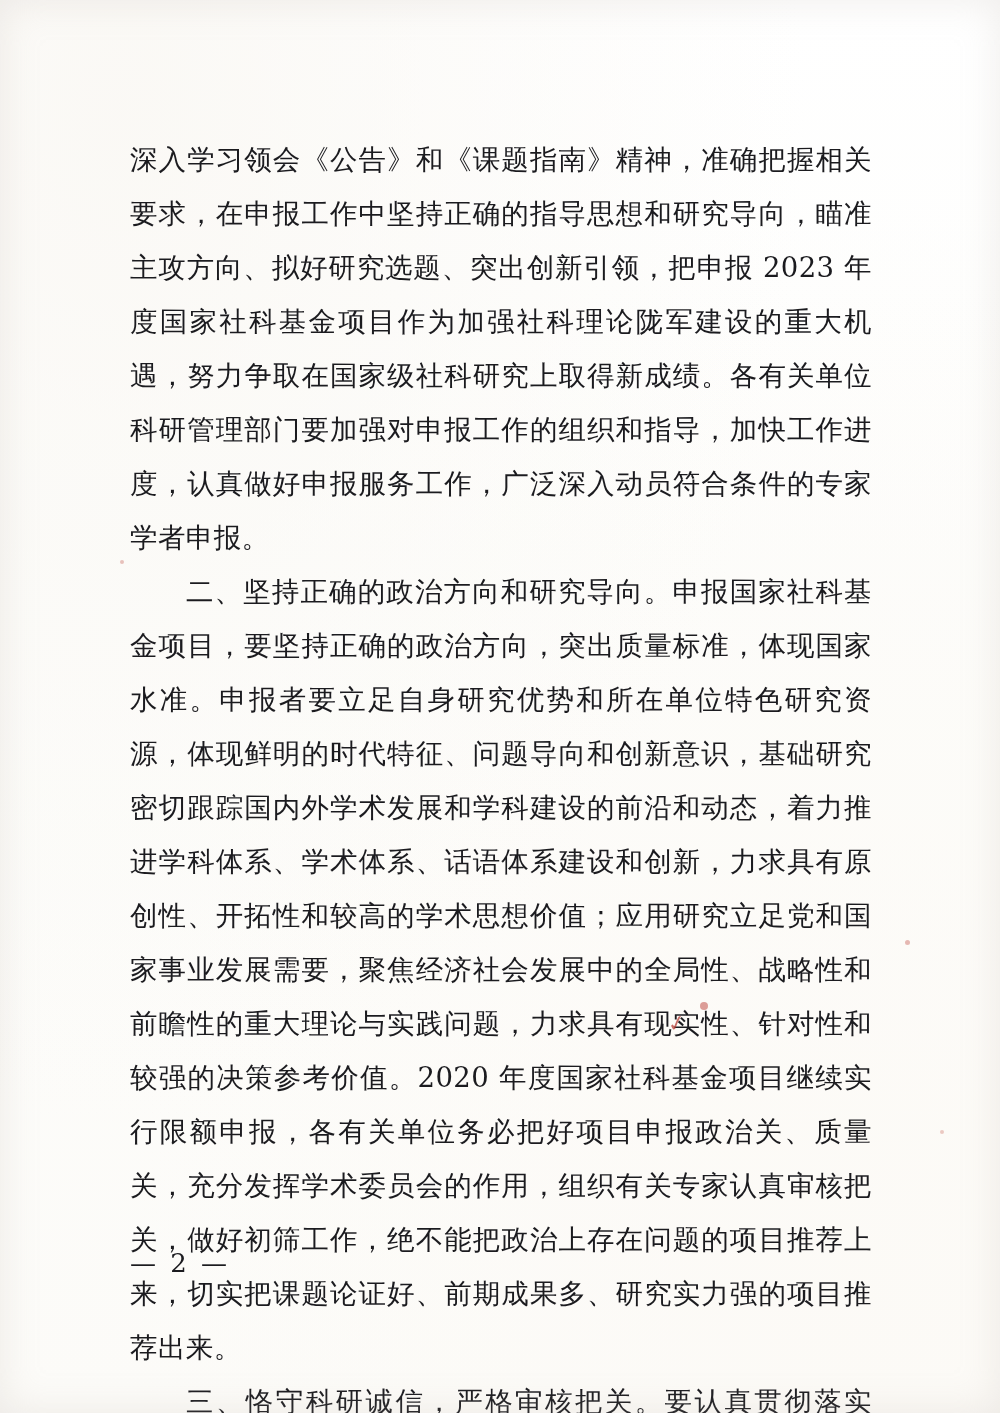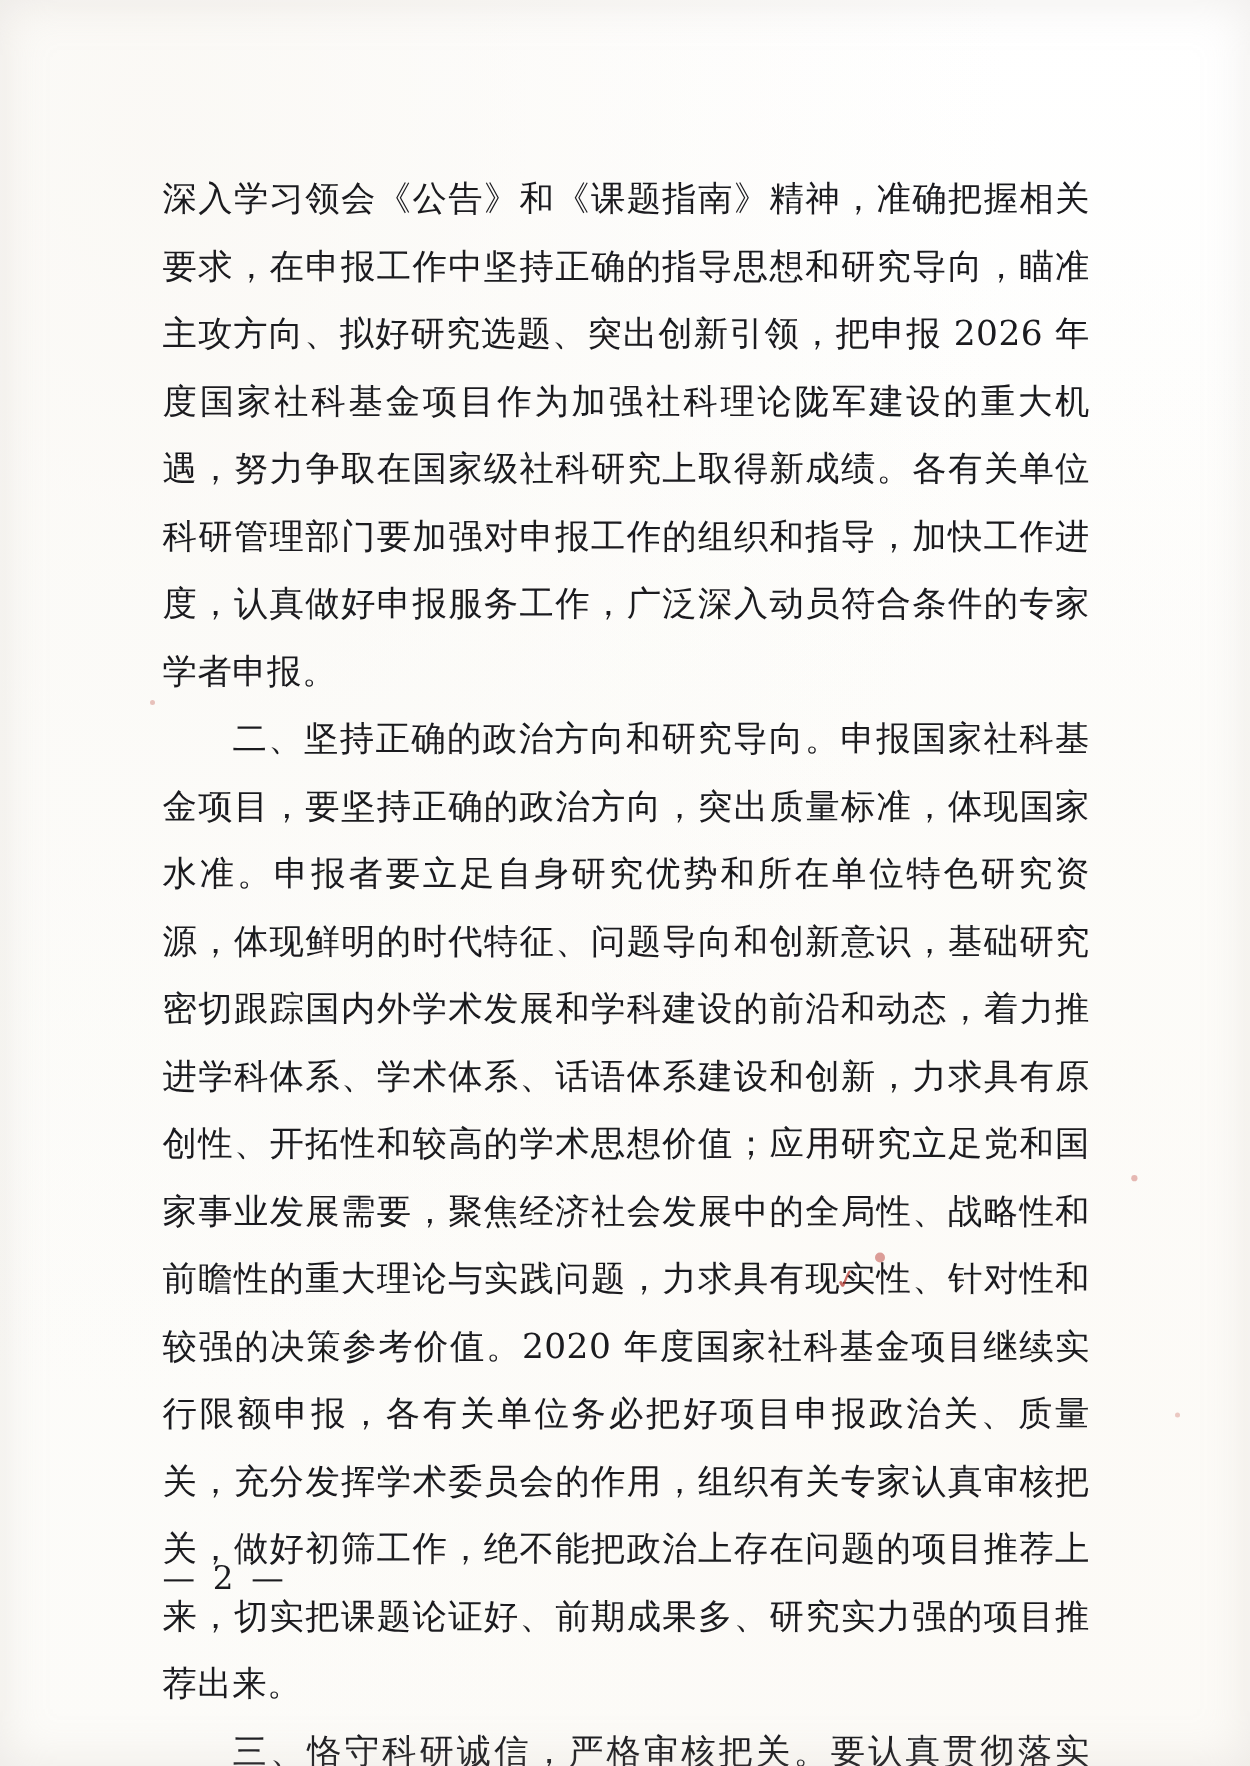--- a/index.html
+++ b/index.html
@@ -124,21 +124,21 @@
     opacity: 0.3;
   }
 </style>
 </head>
 <body>
 
 <div class="page">
   <div class="paper-tint"></div>
 
   <div class="content">
-    <p class="body-para">深入学习领会《公告》和《课题指南》精神，准确把握相关要求，在申报工作中坚持正确的指导思想和研究导向，瞄准主攻方向、拟好研究选题、突出创新引领，把申报 2026 年度国家社科基金项目作为加强社科理论陇军建设的重大机遇，努力争取在国家级社科研究上取得新成绩。各有关单位科研管理部门要加强对申报工作的组织和指导，加快工作进度，认真做好申报服务工作，广泛深入动员符合条件的专家学者申报。</p>
+    <p class="body-para">深入学习领会《公告》和《课题指南》精神，准确把握相关要求，在申报工作中坚持正确的指导思想和研究导向，瞄准主攻方向、拟好研究选题、突出创新引领，把申报 2023 年度国家社科基金项目作为加强社科理论陇军建设的重大机遇，努力争取在国家级社科研究上取得新成绩。各有关单位科研管理部门要加强对申报工作的组织和指导，加快工作进度，认真做好申报服务工作，广泛深入动员符合条件的专家学者申报。</p>
     <p class="body-para indent">二、坚持正确的政治方向和研究导向。申报国家社科基金项目，要坚持正确的政治方向，突出质量标准，体现国家水准。申报者要立足自身研究优势和所在单位特色研究资源，体现鲜明的时代特征、问题导向和创新意识，基础研究密切跟踪国内外学术发展和学科建设的前沿和动态，着力推进学科体系、学术体系、话语体系建设和创新，力求具有原创性、开拓性和较高的学术思想价值；应用研究立足党和国家事业发展需要，聚焦经济社会发展中的全局性、战略性和前瞻性的重大理论与实践问题，力求具有现实性、针对性和较强的决策参考价值。2020 年度国家社科基金项目继续实行限额申报，各有关单位务必把好项目申报政治关、质量关，充分发挥学术委员会的作用，组织有关专家认真审核把关，做好初筛工作，绝不能把政治上存在问题的项目推荐上来，切实把课题论证好、前期成果多、研究实力强的项目推荐出来。</p>
     <p class="body-para indent">三、恪守科研诚信，严格审核把关。要认真贯彻落实《关于</p>
   </div>
 
   <div class="footer">
     <span class="page-number">— 2 —</span>
   </div>
 
   <div class="ink-mark ink-a">✓</div>
   <div class="ink-mark ink-b"></div>

